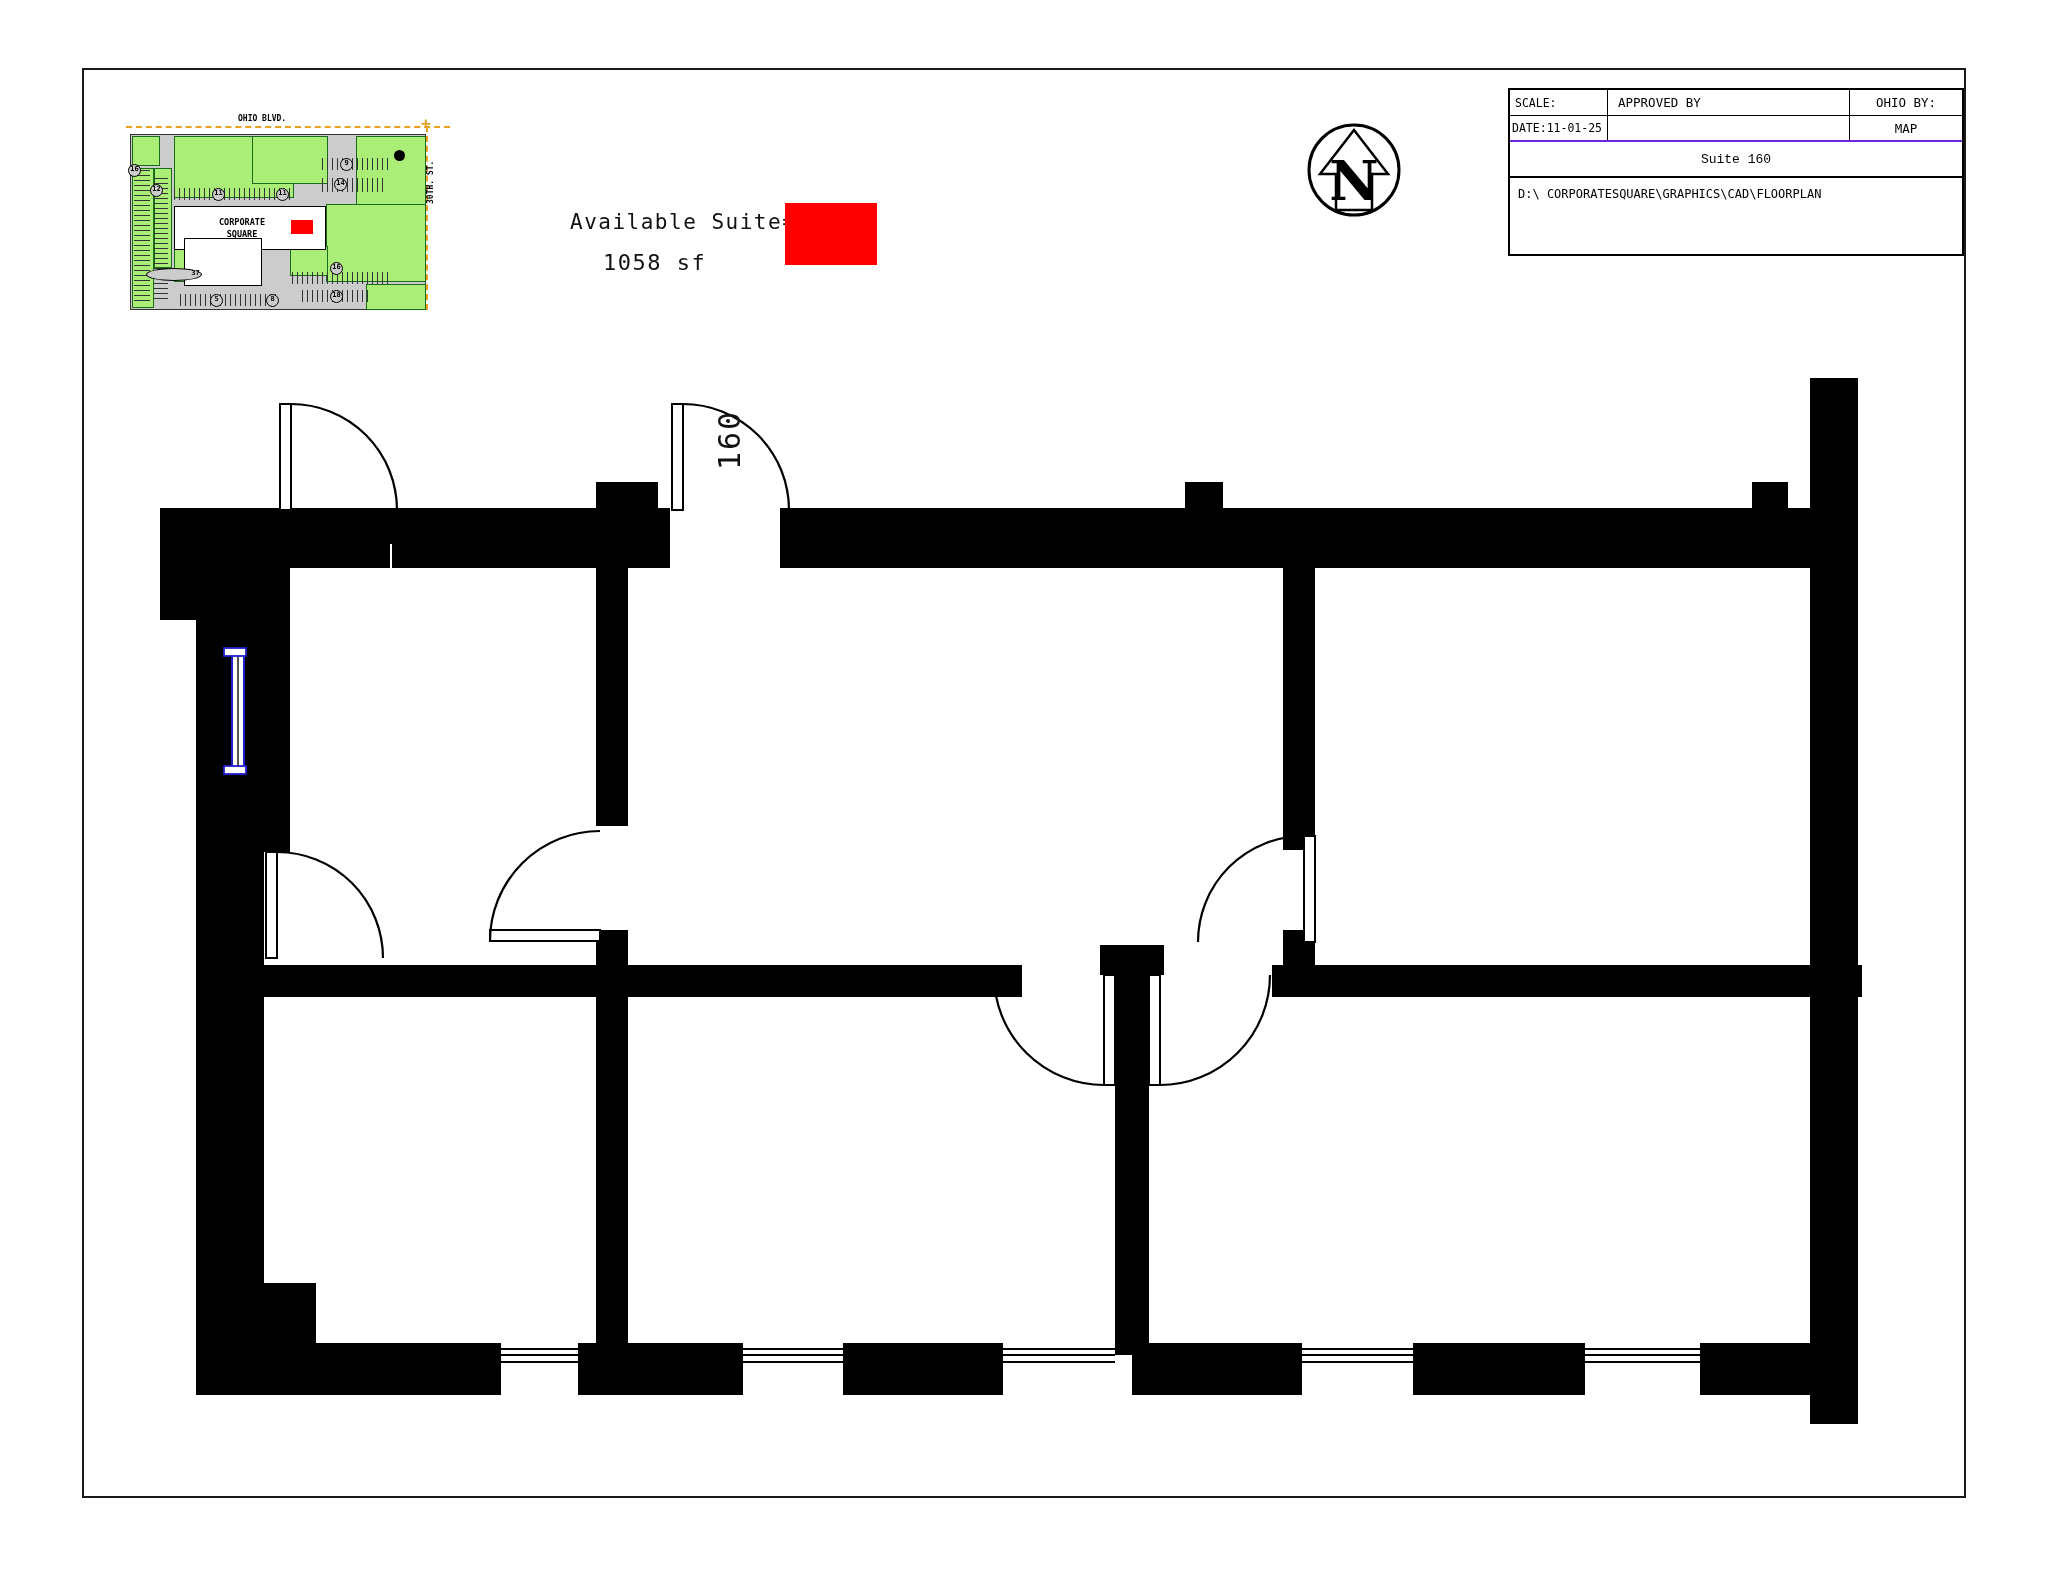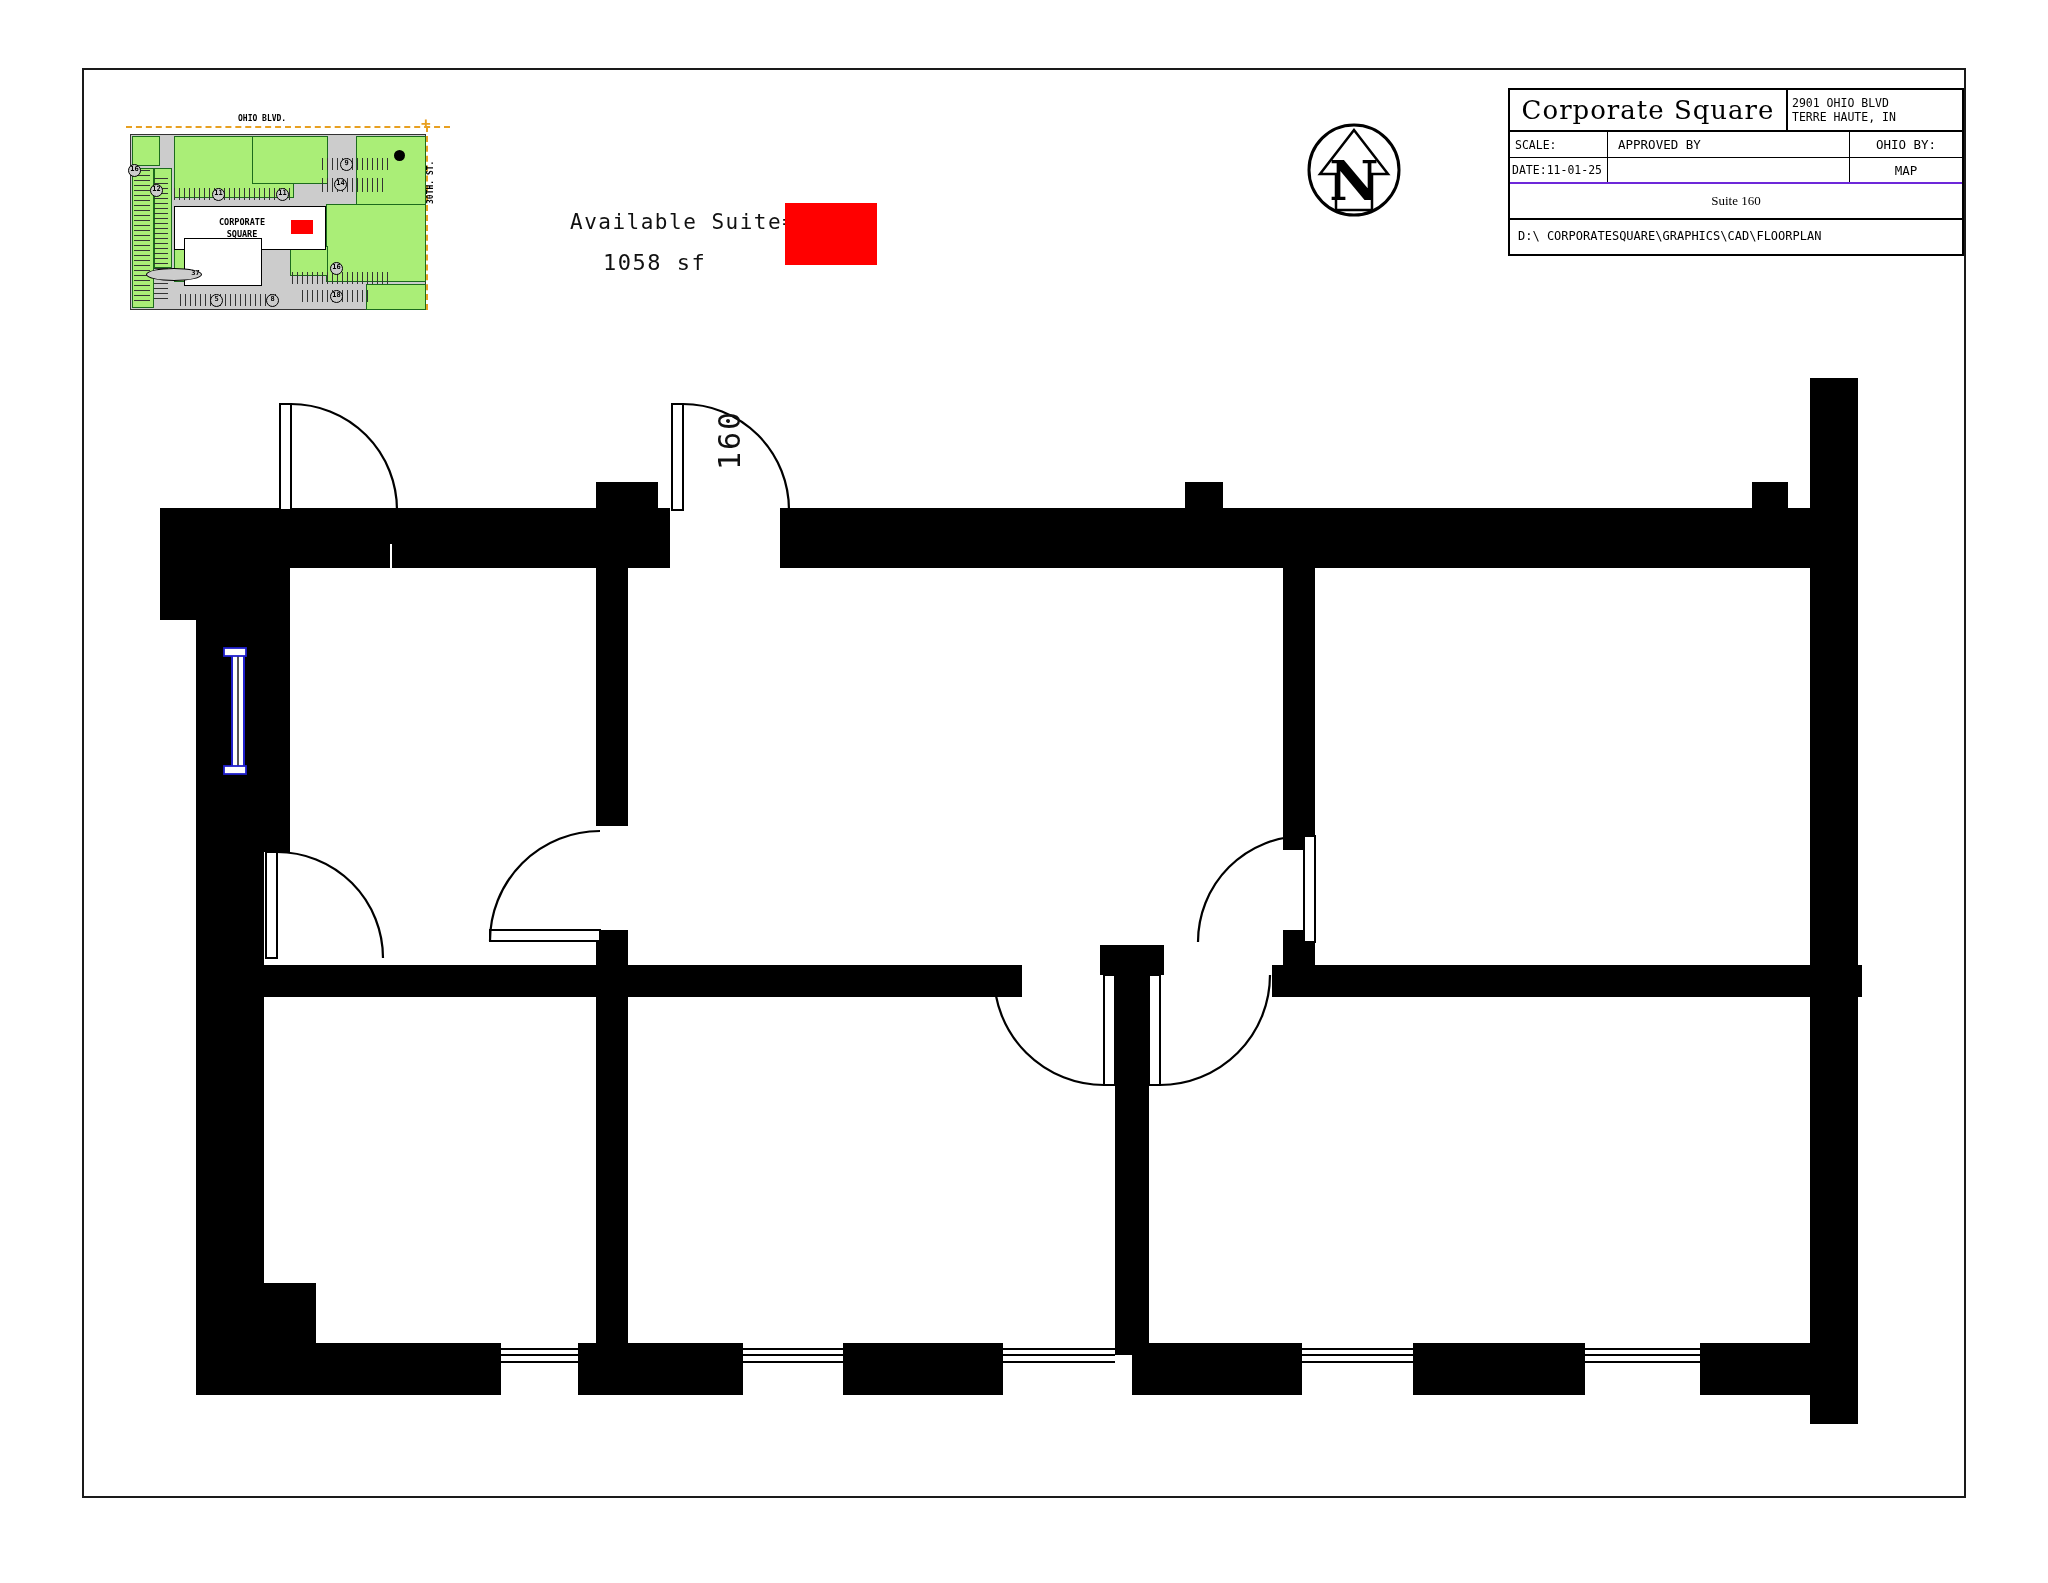--- a/index.html
+++ b/index.html
@@ -260,21 +260,21 @@
     flex: 0 0 112px;
     font-family: "DejaVu Sans Mono", monospace;
     font-size: 12.5px;
     display: flex;
     align-items: center;
     justify-content: center;
     box-sizing: border-box;
   }
   .tb-suite {
     flex: 1;
-    font-family: Liberation Serif, serif;
+    font-family: Liberation Mono, monospace;
     font-size: 13px;
     display: flex;
     align-items: center;
     justify-content: center;
     box-sizing: border-box;
   }
   .tb-path {
     flex: 1;
     font-family: "DejaVu Sans Mono", monospace;
     font-size: 12px;
@@ -376,27 +376,20 @@
 
 <div class="north">
   <svg width="96" height="96" viewBox="0 0 96 96">
     <circle cx="48" cy="48" r="45" fill="#ffffff" stroke="#000000" stroke-width="3"></circle>
     <polygon points="48,8 14,52 30,52 30,88 66,88 66,52 82,52" fill="#ffffff" stroke="#000000" stroke-width="2.5"></polygon>
     <text x="48" y="78" text-anchor="middle" font-family="DejaVu Serif, serif" font-size="54" font-weight="bold" fill="#000000">N</text>
   </svg>
 </div>
 
 <div class="titleblock">
-  <div class="tb-row tb-r1">
-    <div class="tb-title">Corporate Square</div>
-    <div class="tb-addr">
-      <div>2901 OHIO BLVD</div>
-      <div>TERRE HAUTE, IN</div>
-    </div>
-  </div>
   <div class="tb-row tb-r2">
     <div class="tb-c-scale">SCALE:</div>
     <div class="tb-c-appr">APPROVED BY</div>
     <div class="tb-c-drawn">OHIO BY:</div>
   </div>
   <div class="tb-row tb-r3">
     <div class="tb-c-date">
         <span>DATE:</span>
         <span>11-01-25</span>
       </div>

